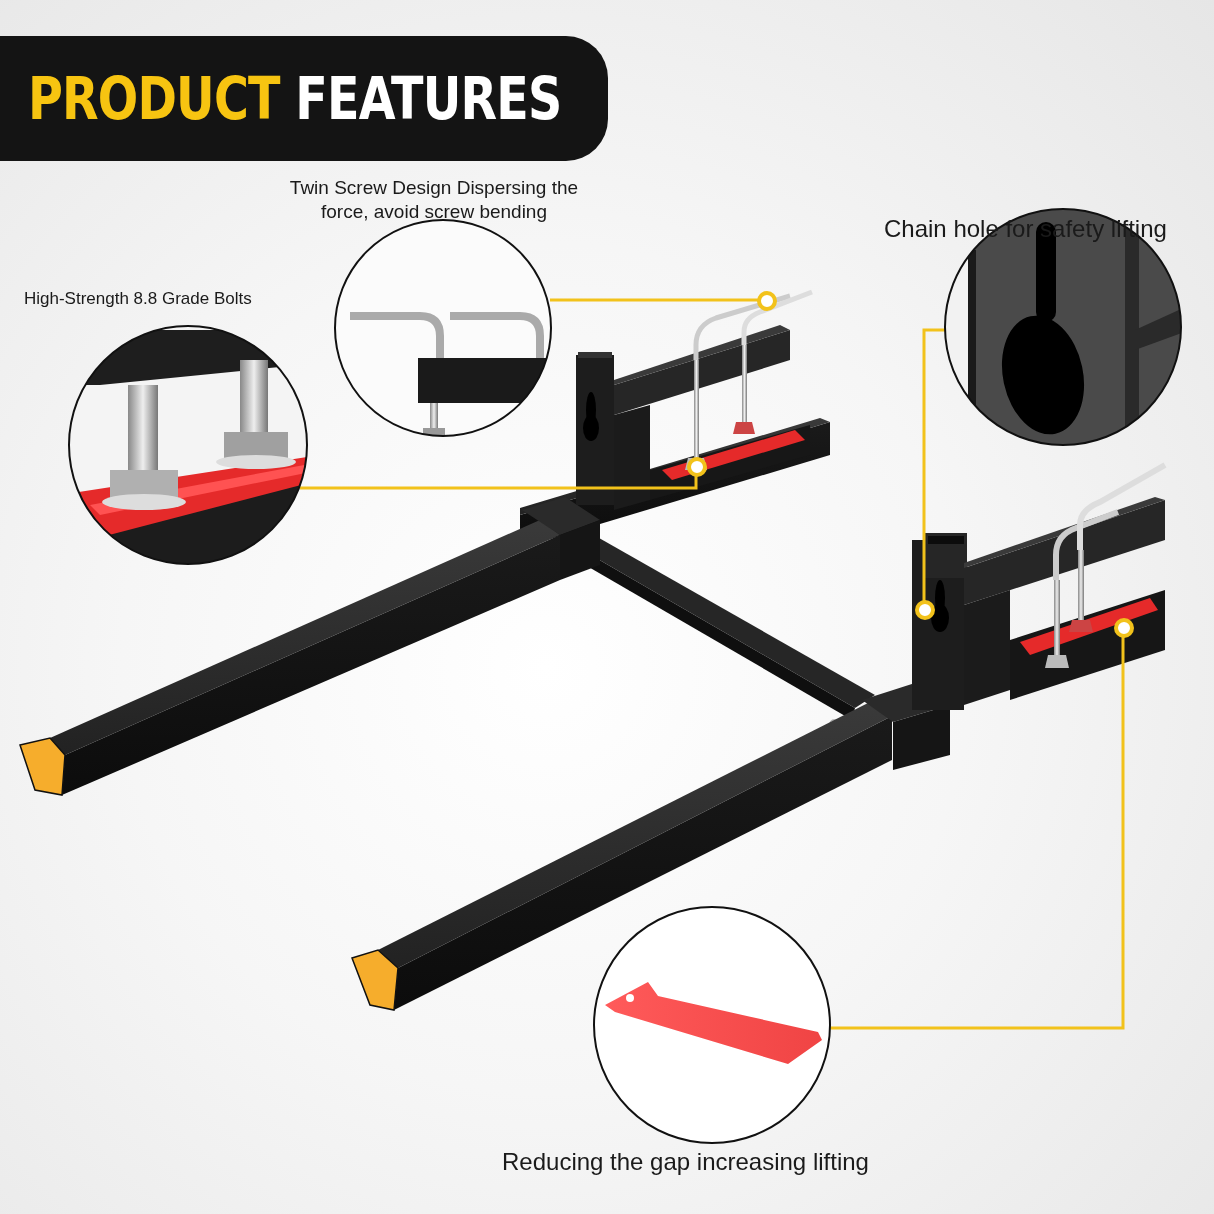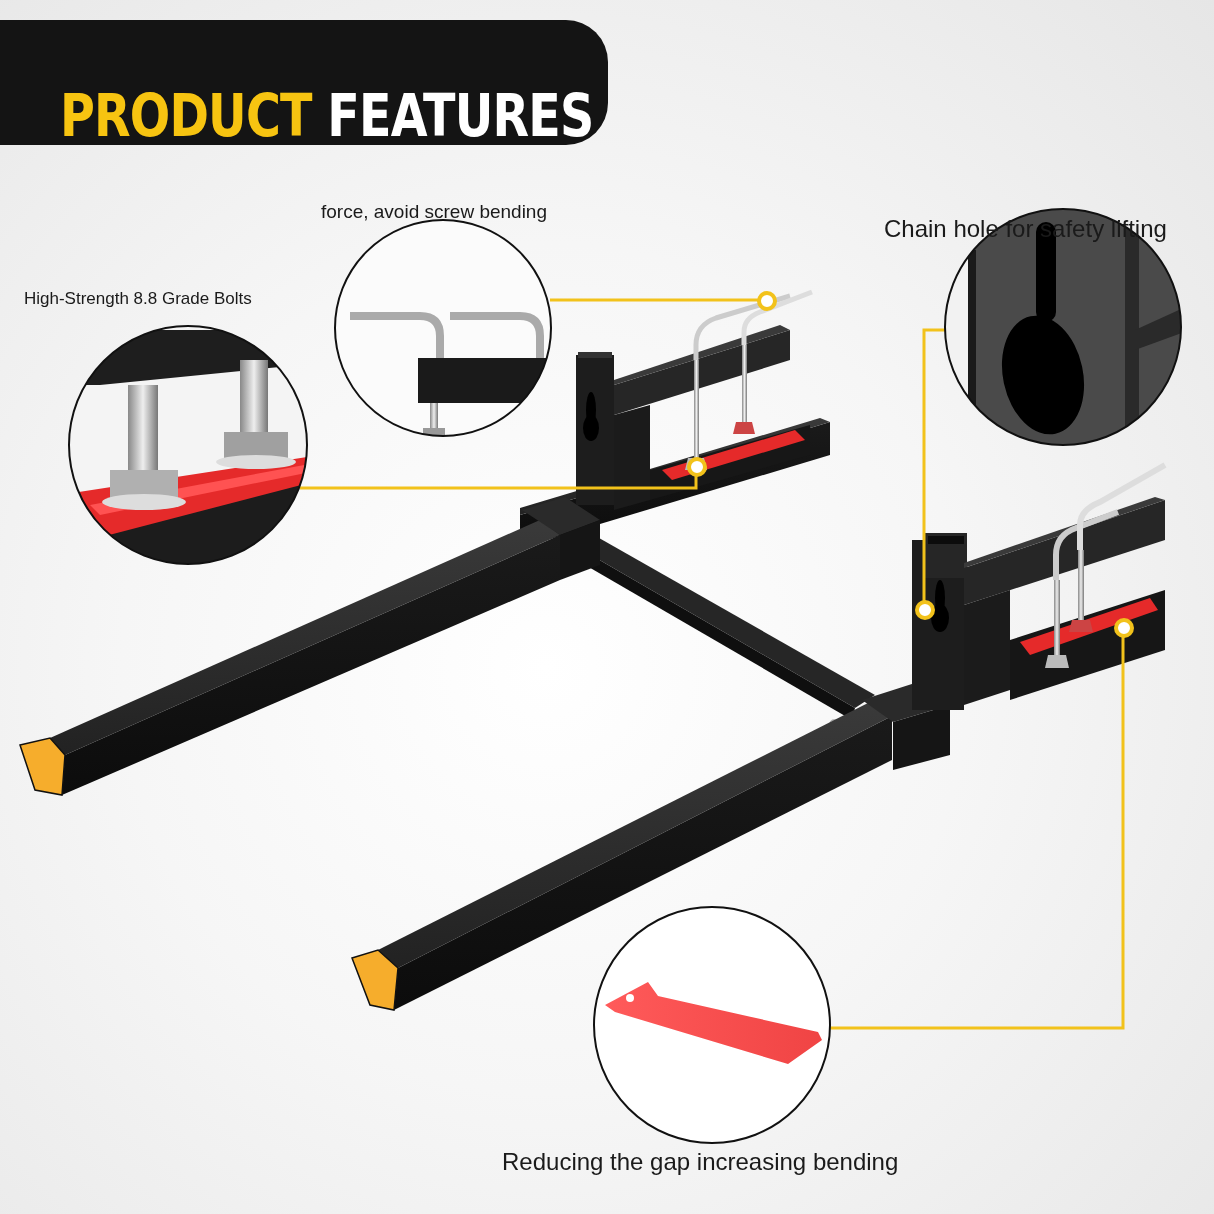--- a/index.html
+++ b/index.html
@@ -2,23 +2,23 @@
 <html><head>
   <meta charset="utf-8">
   <style>
     html, body { margin: 0; padding: 0; }
     body {
       width: 1214px; height: 1214px; overflow: hidden; position: relative;
       background: radial-gradient(ellipse at 45% 55%, #ffffff 0%, #f6f6f6 45%, #e6e6e6 100%);
       font-family: "Liberation Sans", sans-serif;
     }
     .banner {
-      position: absolute; left: 0; top: 20px; width: 608px; height: 125px;
+      position: absolute; left: 0; top: 36px; width: 608px; height: 125px;
       background: #141414; border-radius: 0 42px 42px 0;
-      display: flex; align-items: flex-end; padding-left: 60px; box-sizing: border-box;
+      display: flex; align-items: center; padding-left: 28px; box-sizing: border-box;
     }
     .banner-title {
       font-family: "DejaVu Sans", sans-serif; font-weight: bold;
       font-size: 58px; letter-spacing: -1px; transform: scaleX(0.82); transform-origin: left center;
       white-space: nowrap; line-height: 1;
     }
     .banner-title .accent { color: #f7c411; }
     .banner-title .rest { color: #ffffff; }
     .scene { position: absolute; left: 0; top: 0; width: 1214px; height: 1214px; }
     .label {
@@ -200,18 +200,18 @@
     <circle cx="712" cy="1025" r="118" fill="#ffffff"></circle>
     <g clip-path="url(#clipPad)">
       <polygon points="605,1005 648,982 658,996 818,1032 822,1040 788,1064 615,1012" fill="url(#padGrad)"></polygon>
       <circle cx="630" cy="998" r="4" fill="#fff"></circle>
     </g>
     <circle cx="712" cy="1025" r="118" fill="none" stroke="#111" stroke-width="2"></circle>
   </g>
 </svg>
 
 <div class="label label-twin">
-  <br>
+  <span>Twin Screw Design Dispersing the</span><br>
   <span>force, avoid screw bending</span>
 </div>
 <div class="label label-bolts">High-Strength 8.8 Grade Bolts</div>
 <div class="label label-chain">Chain hole for safety lifting</div>
-<div class="label label-pad">Reducing the gap increasing bending</div>
+<div class="label label-pad">Reducing the gap increasing lifting</div>
 
 </body></html>

